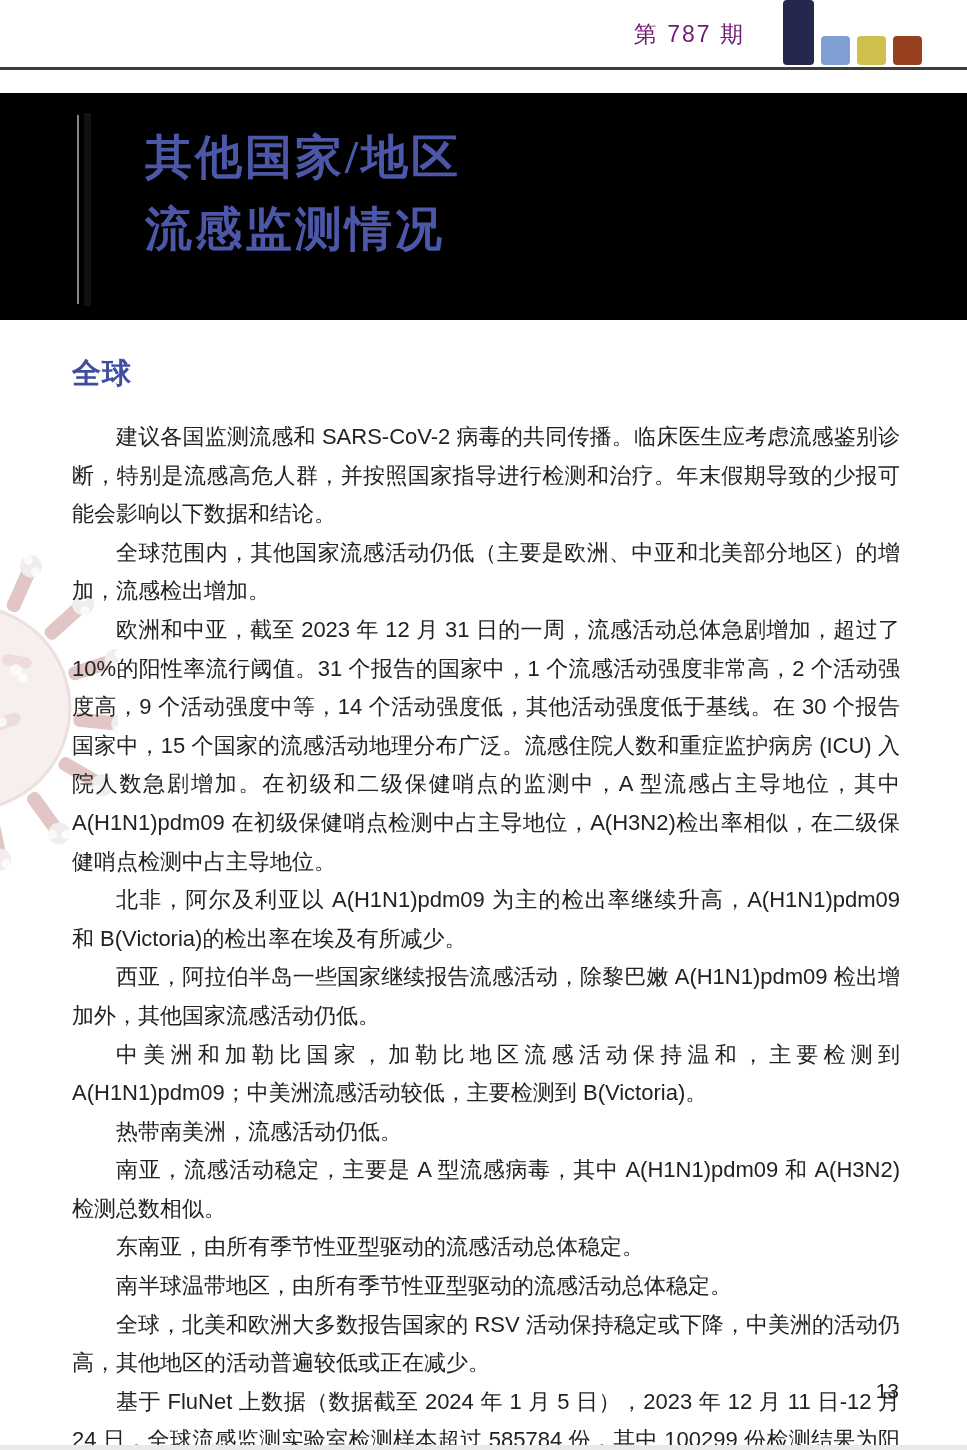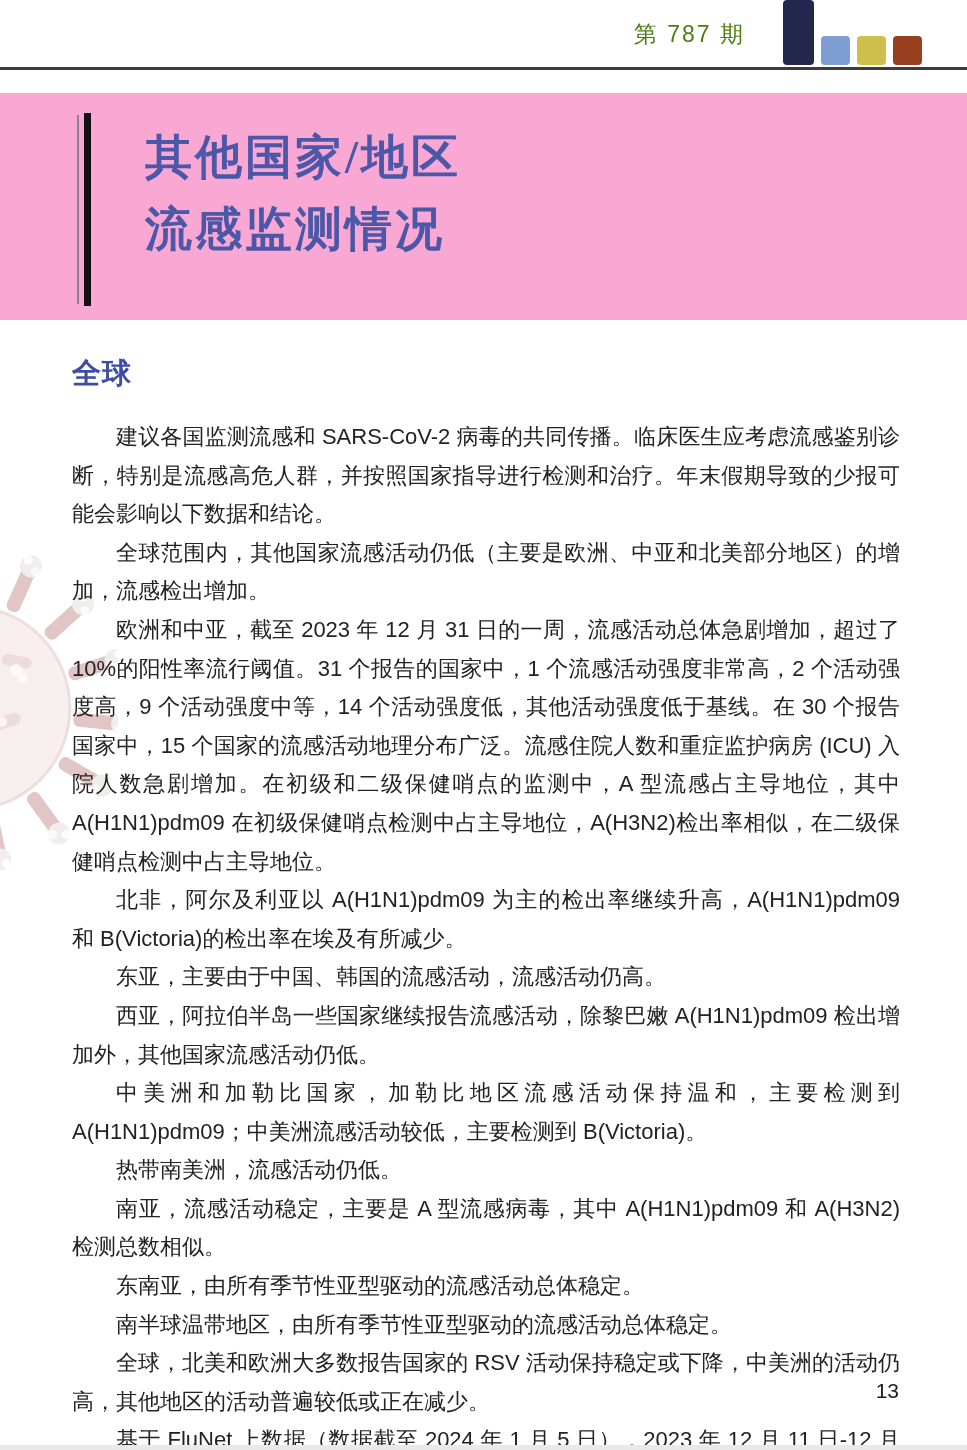--- a/index.html
+++ b/index.html
@@ -3,30 +3,30 @@
 <meta charset="utf-8">
 <style>
   html,body{margin:0;padding:0;}
   body{
     width:967px;height:1450px;position:relative;background:#ffffff;
     font-family:"Liberation Sans","DejaVu Sans",sans-serif;
     overflow:hidden;border-bottom:5px solid #e9e9ea;box-sizing:border-box;
   }
   
   .header{position:absolute;top:0;left:0;width:100%;height:68px;background:#fff;}
-  .issue{position:absolute;top:19px;right:222px;font-size:23px;letter-spacing:2px;color:#4d7c0f;text-align:right;}
+  .issue{position:absolute;top:19px;right:222px;font-size:23px;letter-spacing:2px;color:#701a75;text-align:right;}
   .logo{position:absolute;top:0;right:45px;display:flex;align-items:flex-end;gap:7px;height:65px;}
   .logo .bar-navy{width:31px;height:65px;background:#24284e;border-radius:4px;}
   .logo .sq{width:29px;height:29px;border-radius:4px;}
   .logo .sq-blue{background:#7f9fd3;}
   .logo .sq-gold{background:#cfc04e;}
   .logo .sq-brown{background:#97401f;}
   .rule{position:absolute;top:67px;left:0;width:100%;height:3px;background:#3d3d3d;}
   
-  .banner{position:absolute;top:93px;left:0;width:100%;height:227px;background:#f9a8d4;}
+  .banner{position:absolute;top:93px;left:0;width:100%;height:227px;background:#000000;}
   .banner .bar-thin{position:absolute;left:77px;top:22px;bottom:16px;width:2px;background:#86868a;}
   .banner .bar-thick{position:absolute;left:84px;top:20px;bottom:14px;width:7px;background:#121212;}
   .banner h1{
     margin:0;position:absolute;left:145px;top:28px;
     font-family:"Liberation Serif","DejaVu Serif",serif;
     font-size:47px;line-height:72px;font-weight:700;color:#4c57a8;letter-spacing:3px;
   }
   
   .watermark{position:absolute;left:-182px;top:503px;width:300px;height:410px;pointer-events:none;}
   
@@ -110,21 +110,20 @@
     </g>
   </g>
 </svg>
 
 <main class="content">
   <h2>全球</h2>
   <p>建议各国监测流感和 SARS-CoV-2 病毒的共同传播。临床医生应考虑流感鉴别诊断，特别是流感高危人群，并按照国家指导进行检测和治疗。年末假期导致的少报可能会影响以下数据和结论。</p>
   <p>全球范围内，其他国家流感活动仍低（主要是欧洲、中亚和北美部分地区）的增加，流感检出增加。</p>
   <p>欧洲和中亚，截至 2023 年 12 月 31 日的一周，流感活动总体急剧增加，超过了 10%的阳性率流行阈值。31 个报告的国家中，1 个流感活动强度非常高，2 个活动强度高，9 个活动强度中等，14 个活动强度低，其他活动强度低于基线。在 30 个报告国家中，15 个国家的流感活动地理分布广泛。流感住院人数和重症监护病房 (ICU) 入院人数急剧增加。在初级和二级保健哨点的监测中，A 型流感占主导地位，其中 A(H1N1)pdm09 在初级保健哨点检测中占主导地位，A(H3N2)检出率相似，在二级保健哨点检测中占主导地位。</p>
   <p>北非，阿尔及利亚以 A(H1N1)pdm09 为主的检出率继续升高，A(H1N1)pdm09 和 B(Victoria)的检出率在埃及有所减少。</p>
-  <p>东亚，主要由于中国、韩国的流感活动，流感活动仍高。</p>
   <p>西亚，阿拉伯半岛一些国家继续报告流感活动，除黎巴嫩 A(H1N1)pdm09 检出增加外，其他国家流感活动仍低。</p>
   <p>中美洲和加勒比国家，加勒比地区流感活动保持温和，主要检测到 A(H1N1)pdm09；中美洲流感活动较低，主要检测到 B(Victoria)。</p>
   <p>热带南美洲，流感活动仍低。</p>
   <p>南亚，流感活动稳定，主要是 A 型流感病毒，其中 A(H1N1)pdm09 和 A(H3N2)检测总数相似。</p>
   <p>东南亚，由所有季节性亚型驱动的流感活动总体稳定。</p>
   <p>南半球温带地区，由所有季节性亚型驱动的流感活动总体稳定。</p>
   <p>全球，北美和欧洲大多数报告国家的 RSV 活动保持稳定或下降，中美洲的活动仍高，其他地区的活动普遍较低或正在减少。</p>
   <p>基于 FluNet 上数据（数据截至 2024 年 1 月 5 日），2023 年 12 月 11 日-12 月 24 日，全球流感监测实验室检测样本超过 585784 份，其中 100299 份检测结果为阳性，86897 份 (86.6%) 为 A 型，13402 份 (13.4%) 为 B 型。A 已分亚型样本中，11109 份 (27.3%) 为 A(H1N1)pdm09 流感，29546 份 (72.7%) 为 A(H3N2)亚型流感；B 已分系样本中，7053 份均为 B(Victoria)系流感。</p>
 </main>
 

